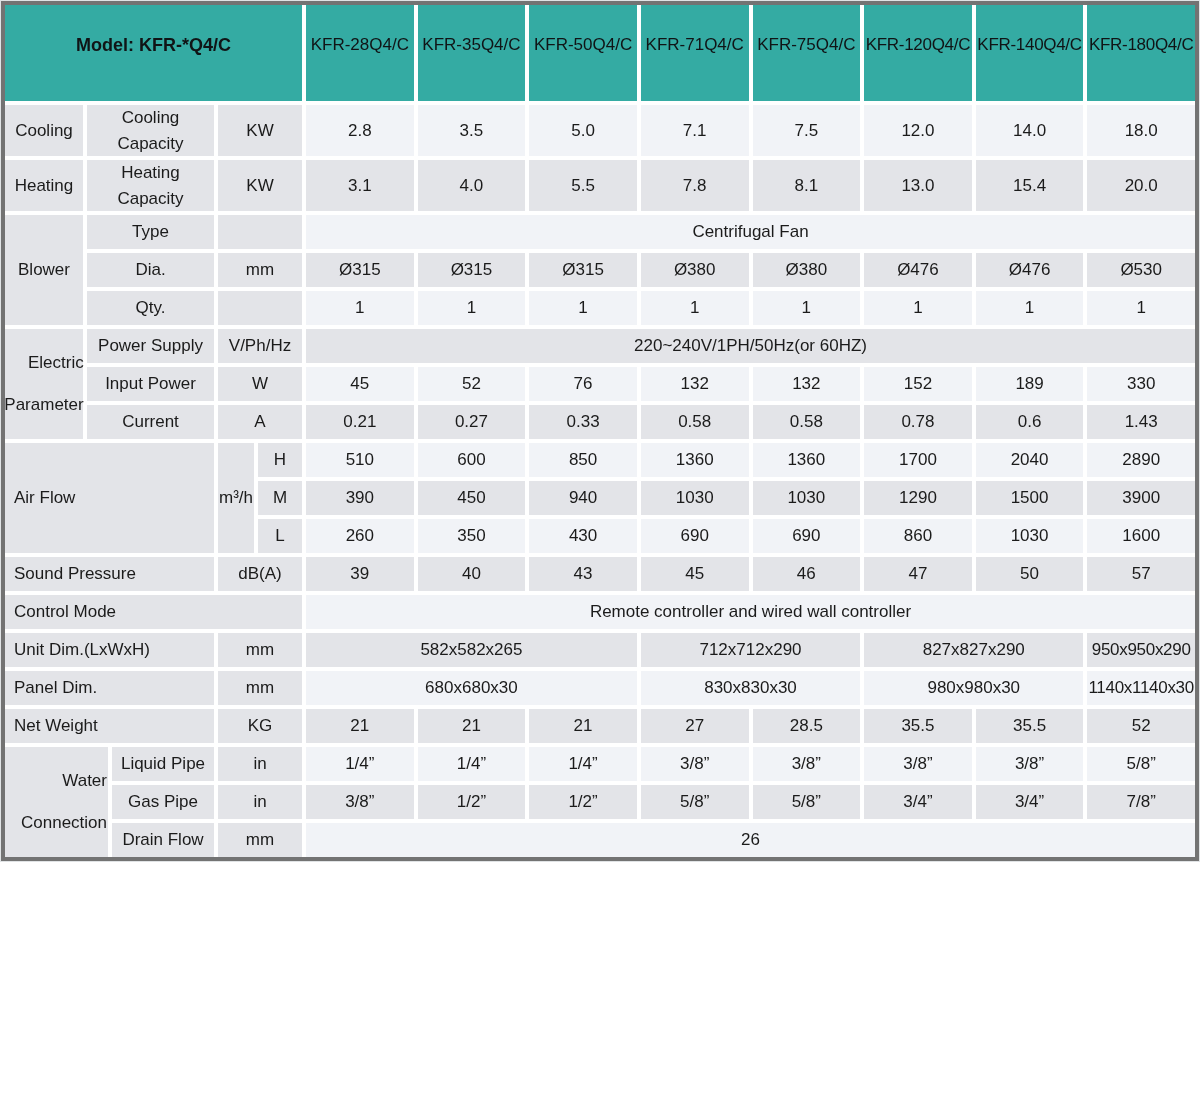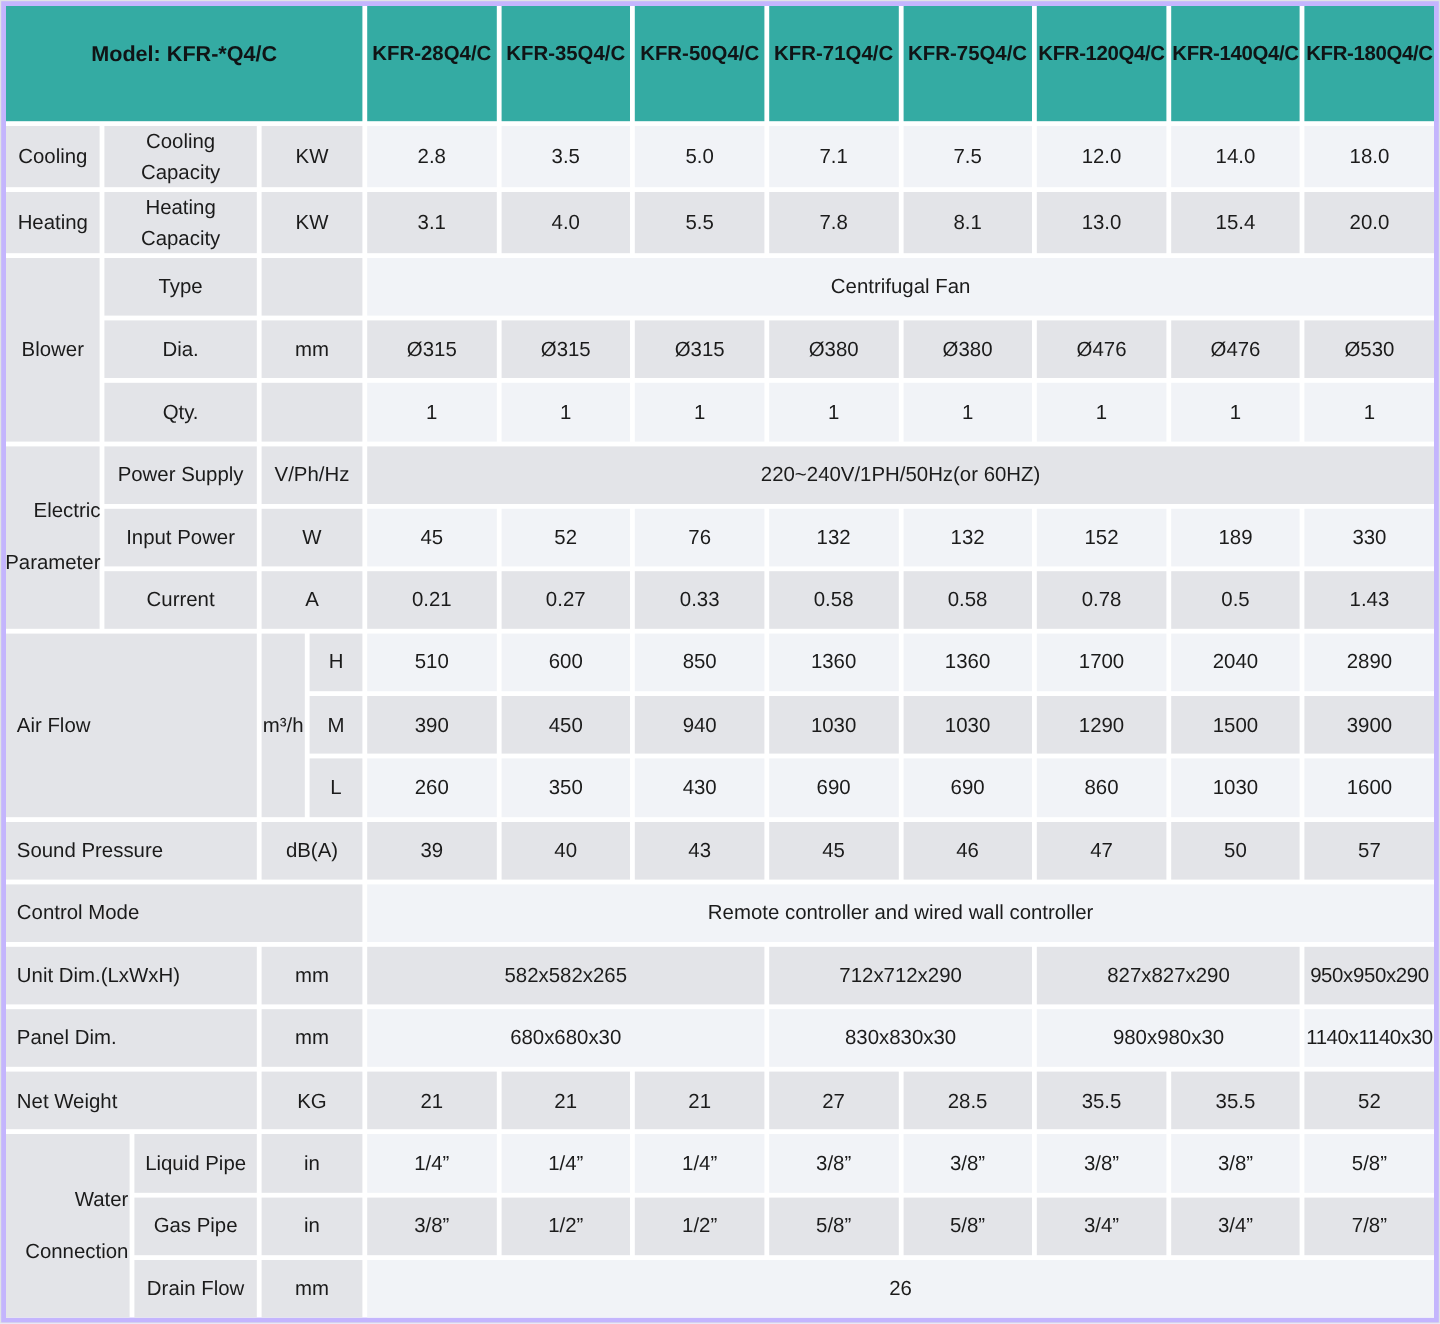--- a/index.html
+++ b/index.html
@@ -1,34 +1,34 @@
 <!DOCTYPE html>
 <html><head>
 <meta charset="utf-8">
 <style>
   html,body{margin:0;padding:0;background:#ffffff;}
   body{font-family:"Liberation Sans","DejaVu Sans",sans-serif;color:#1b1b1b;}
   .wrap{
-    width:1200px;height:1103px;box-sizing:border-box;
-    background:#c4b5fd;border:1px solid #e0e3e5;
+    width:1200px;height:862px;box-sizing:border-box;
+    background:#737373;border:1px solid #e0e3e5;
     padding:4px;
   }
   .tbl{
     display:grid;width:100%;height:100%;
     grid-template-columns:78px 21px 102px 36px 44px repeat(8,1fr);
     grid-template-rows:96px repeat(19,1fr);
     gap:4px;
     background:#ffffff;
   }
   .cell{
     display:flex;align-items:center;justify-content:center;
     font-size:17px;line-height:1.5;text-align:center;
     overflow:visible;
   }
-  .hdr{background:#34aba3;color:#101416;padding-bottom:16px;font-weight:bold;}
+  .hdr{background:#34aba3;color:#101416;padding-bottom:16px;}
   .hdr.model{font-weight:bold;font-size:18px;}
   .gy{background:#e3e4e8;}
   .lt{background:#f1f3f7;}
   .left{justify-content:flex-start;text-align:left;padding-left:9px;}
   .wrapwide{line-height:2.5;white-space:normal;padding:0 1px;text-align:right;}
   .tight{letter-spacing:-0.3px;}
 </style>
 </head>
 <body>
 
@@ -113,21 +113,21 @@
     <div class="cell lt" style="grid-area:8/13/9/14">330</div>
 
     <div class="cell gy" style="grid-area:9/2/10/4">Current</div>
     <div class="cell gy" style="grid-area:9/4/10/6">A</div>
     <div class="cell gy" style="grid-area:9/6/10/7">0.21</div>
     <div class="cell gy" style="grid-area:9/7/10/8">0.27</div>
     <div class="cell gy" style="grid-area:9/8/10/9">0.33</div>
     <div class="cell gy" style="grid-area:9/9/10/10">0.58</div>
     <div class="cell gy" style="grid-area:9/10/10/11">0.58</div>
     <div class="cell gy" style="grid-area:9/11/10/12">0.78</div>
-    <div class="cell gy" style="grid-area:9/12/10/13">0.5</div>
+    <div class="cell gy" style="grid-area:9/12/10/13">0.6</div>
     <div class="cell gy" style="grid-area:9/13/10/14">1.43</div>
 
     <div class="cell gy left" style="grid-area:10/1/13/4">Air Flow</div>
     <div class="cell gy" style="grid-area:10/4/13/5">m³/h</div>
     <div class="cell gy" style="grid-area:10/5/11/6">H</div>
     <div class="cell lt" style="grid-area:10/6/11/7">510</div>
     <div class="cell lt" style="grid-area:10/7/11/8">600</div>
     <div class="cell lt" style="grid-area:10/8/11/9">850</div>
     <div class="cell lt" style="grid-area:10/9/11/10">1360</div>
     <div class="cell lt" style="grid-area:10/10/11/11">1360</div>

